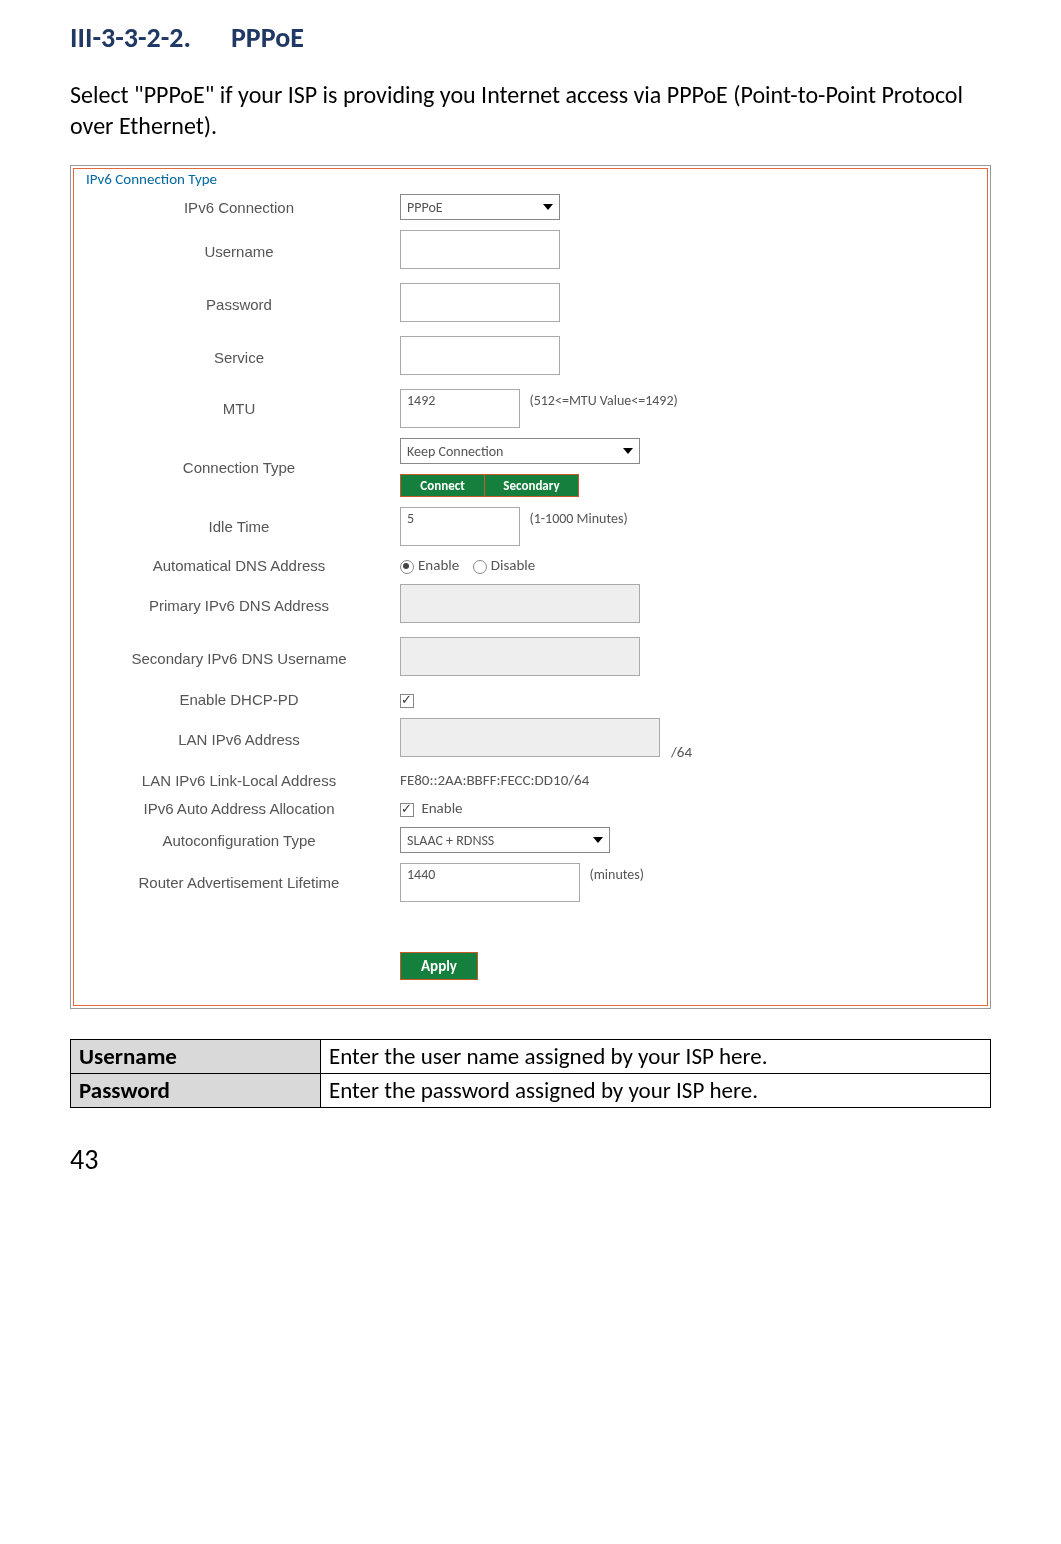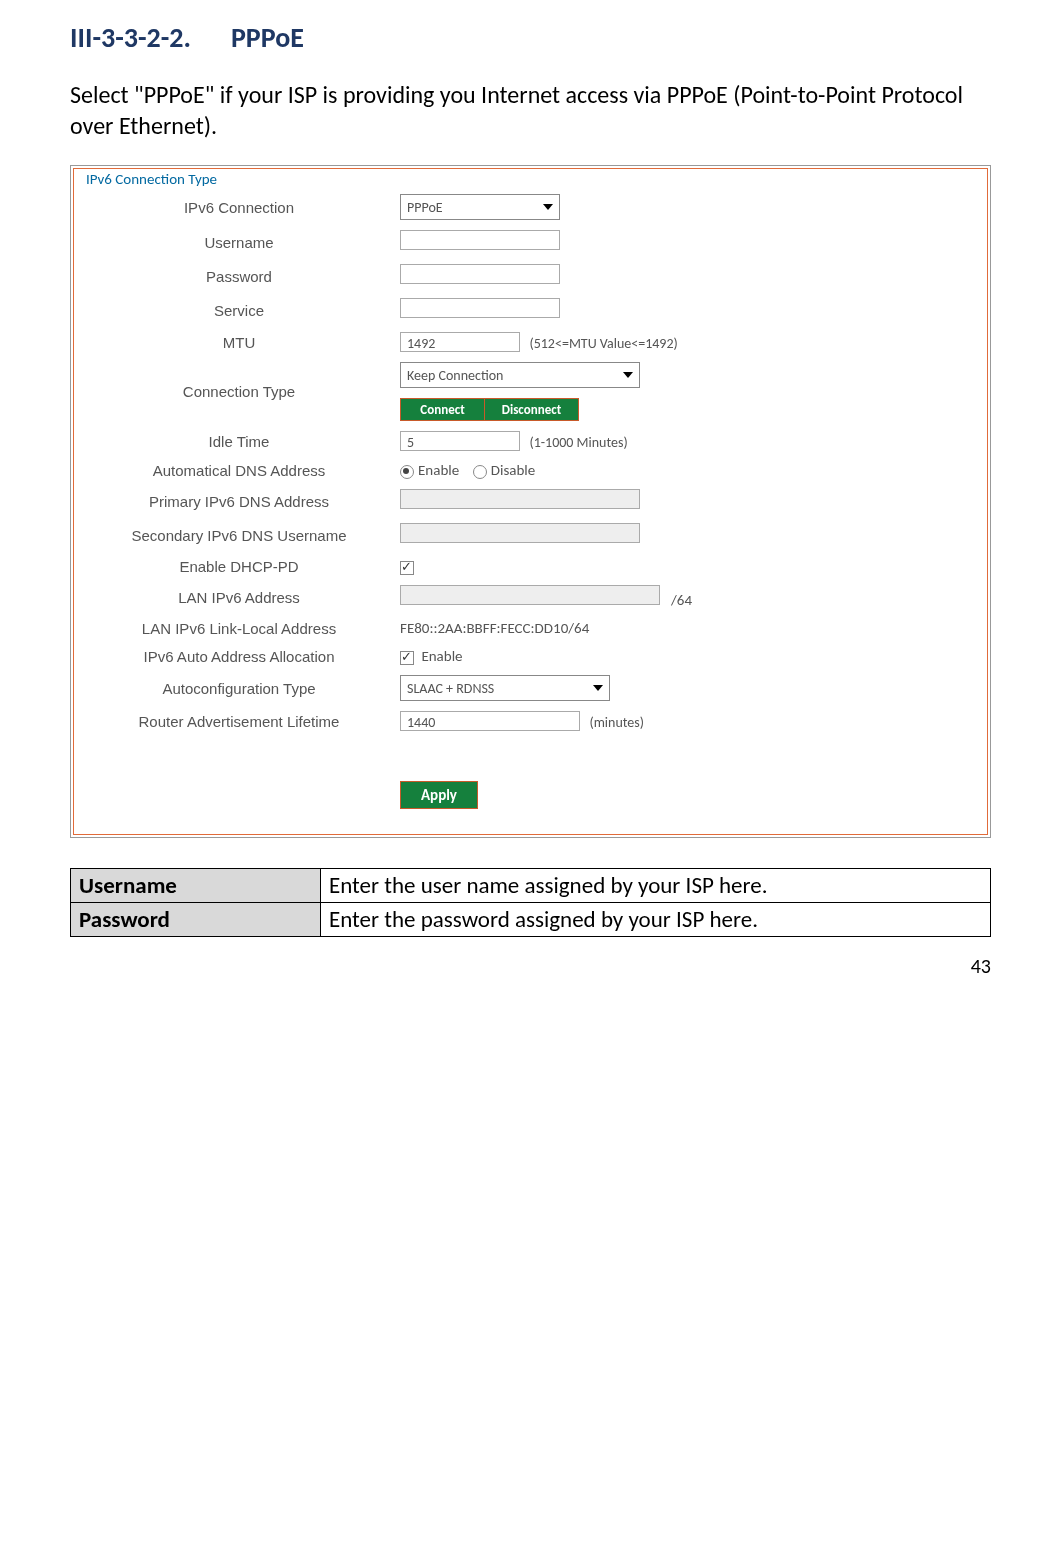--- a/index.html
+++ b/index.html
@@ -58,21 +58,21 @@
     text-align: center;
     width: 310px;
     color: #666;
     font-family: Arial, sans-serif;
   }
   .form-td-field {
     text-align: left;
   }
   .txt-input {
     border: 1px solid #aaa;
-    height: 20px;
+    height: 39px;
     padding: 2px 6px;
     font-size: 14px;
     background:#fff;
   }
   .txt-input.disabled { background:#eee; }
   .sel {
     border: 1px solid #888;
     height: 26px;
     padding: 2px 22px 2px 6px;
     font-size: 14px;
@@ -114,23 +114,23 @@
     padding: 2px 8px;
     vertical-align: top;
     line-height:1.25;
   }
   .desc-table .hdr {
     background: #d9d9d9;
     font-weight: bold;
     width: 250px;
   }
   .page-num {
-    text-align: right;
-    font-size: 20px;
-    margin-top: 17px;
+    text-align: left;
+    font-size: 28px;
+    margin-top: 34px;
   }
 </style>
 </head>
 <body>
 
 <div class="section-heading">
   <span class="num">III-3-3-2-2.</span><span>PPPoE</span>
 </div>
 
 <p class="intro">Select "PPPoE" if your ISP is providing you Internet access via PPPoE (Point-to-Point Protocol over Ethernet).</p>
@@ -172,21 +172,21 @@
         <td class="form-td-label" rowspan="2">Connection Type</td>
         <td class="form-td-field">
           <span class="sel" style="width:240px">
             <span>Keep Connection</span>
             <span class="caret"></span>
           </span>
         </td>
       </tr>
       <tr>
         <td class="form-td-field">
-          <span class="btn-orange" style="width:85px">Connect</span><span class="btn-orange" style="width:95px;margin-left:-1px">Disconnect</span>
+          <span class="btn-orange" style="width:85px">Connect</span><span class="btn-orange" style="width:95px;margin-left:-1px">Secondary</span>
         </td>
       </tr>
       <tr>
         <td class="form-td-label">Idle Time</td>
         <td class="form-td-field">
           <span class="txt-input" style="width:120px;display:inline-block">5</span>
           <span class="hint">(1-1000 Minutes)</span>
         </td>
       </tr>
       <tr>

